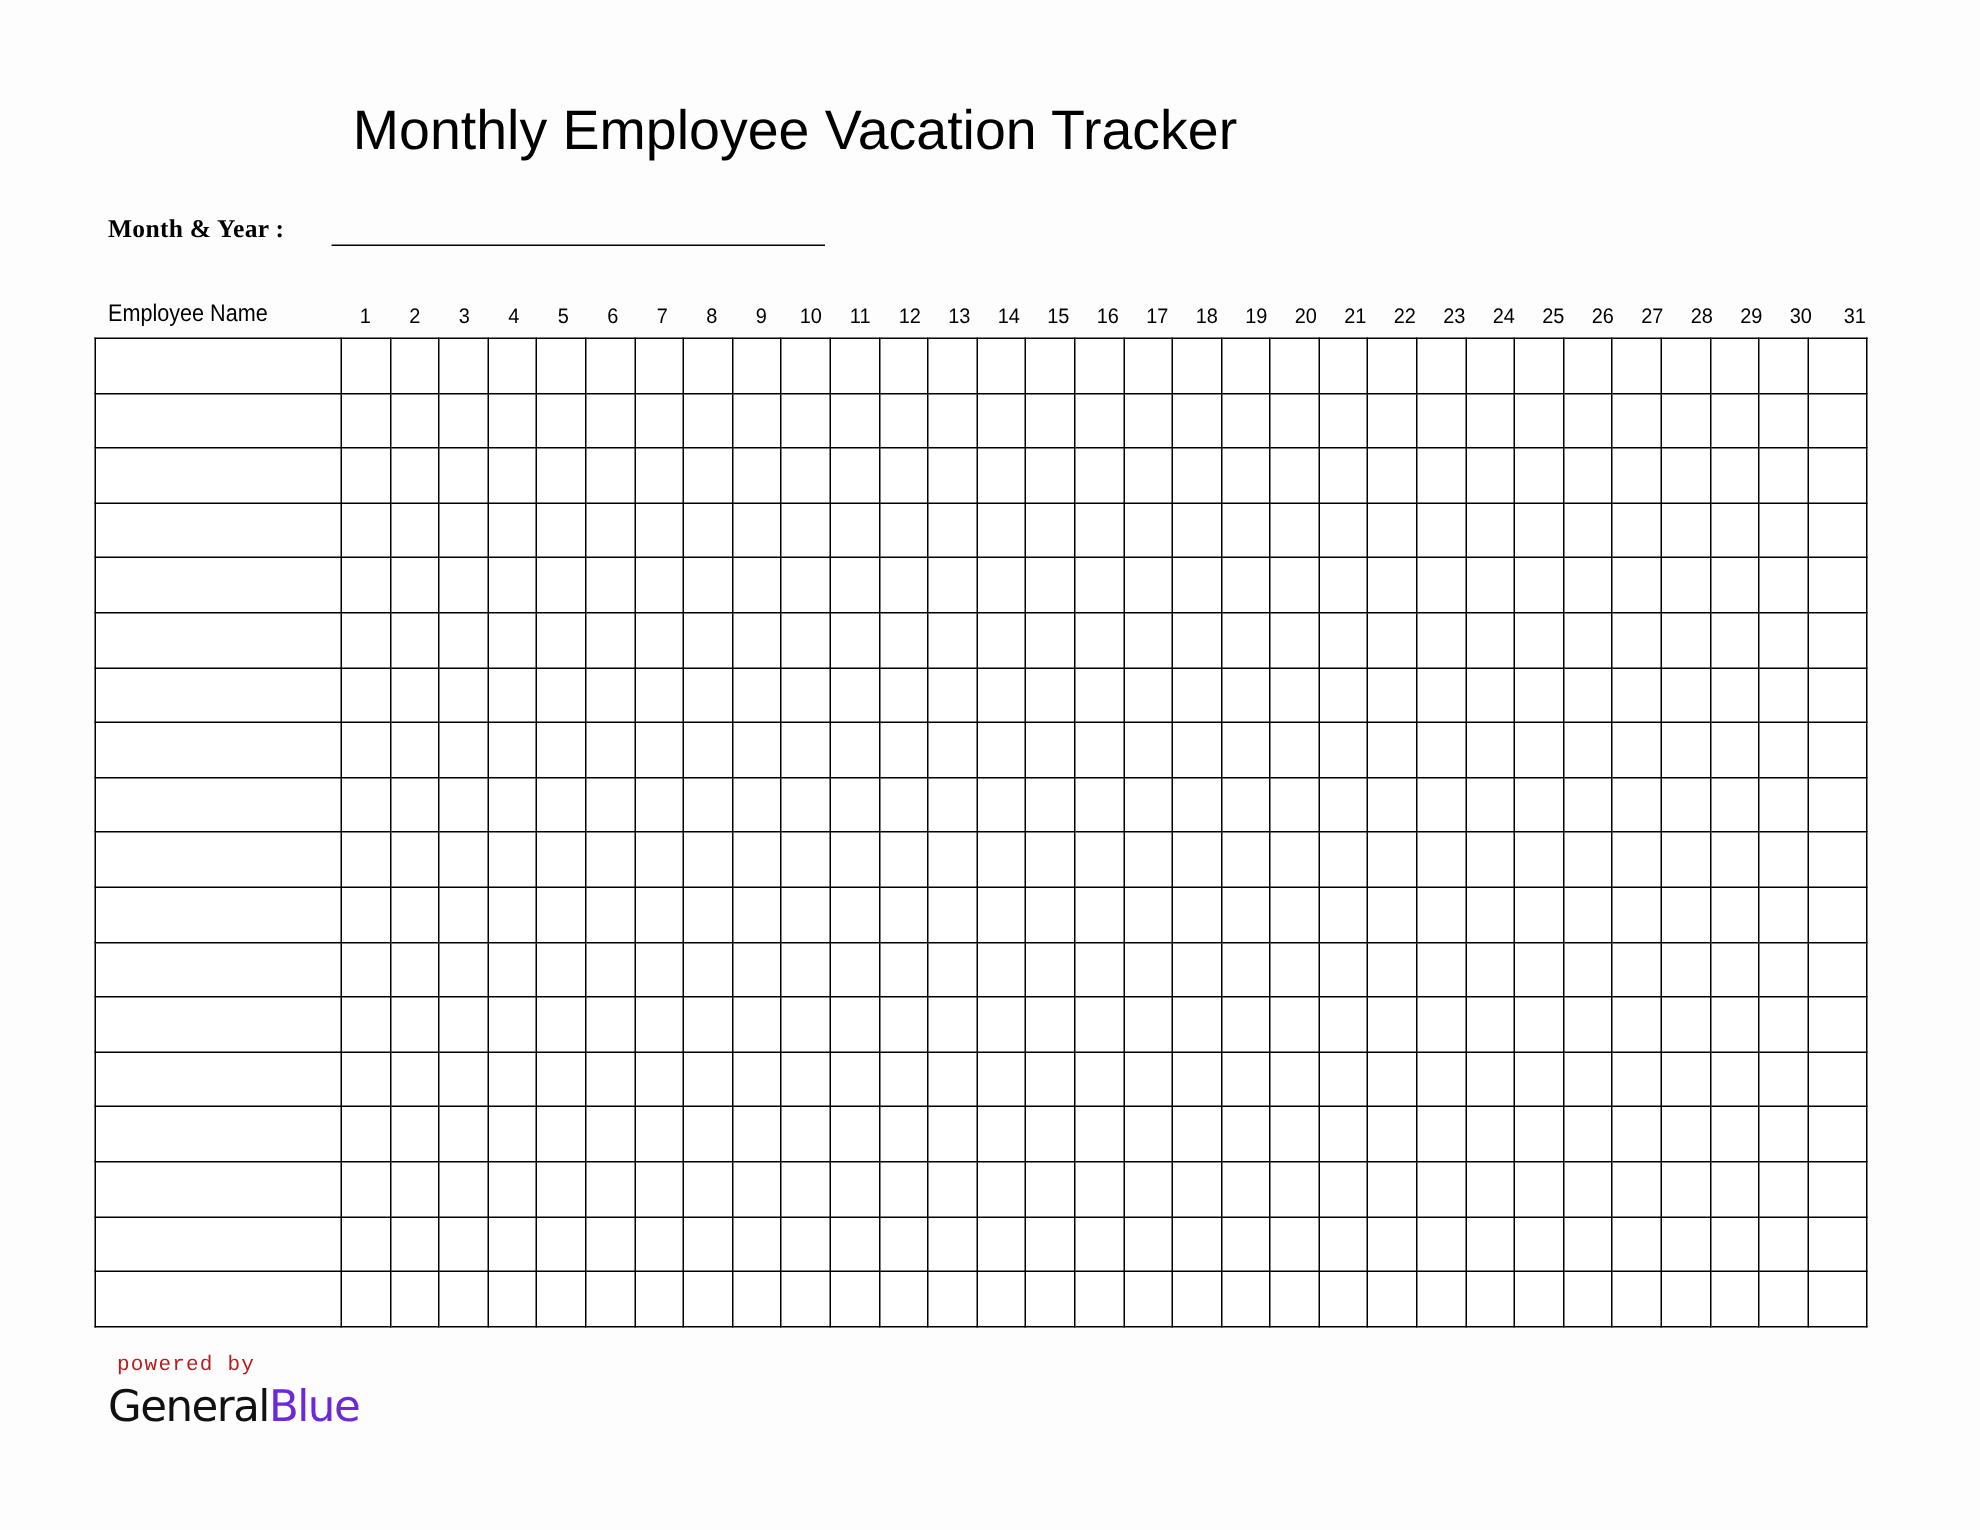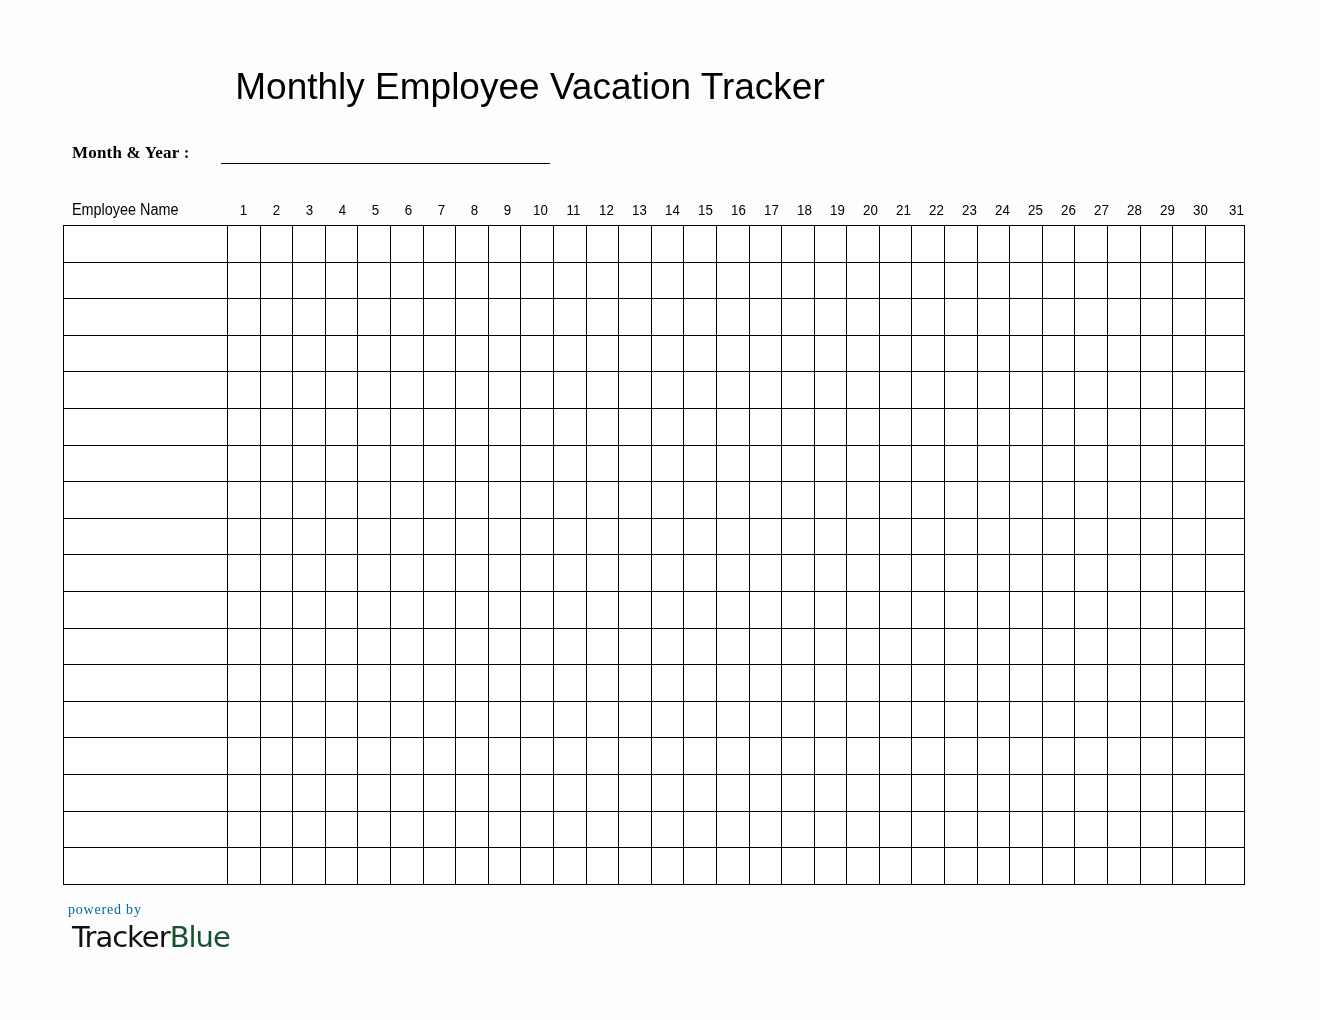--- a/index.html
+++ b/index.html
@@ -31,29 +31,29 @@
       position: absolute; left: 63px; top: 225px; border-collapse: collapse;
       table-layout: fixed;
     }
     .grid td {
       border: 1.5px solid #000; height: 35.6px; padding: 0; background: #fff;
     }
     .grid td.name { width: 163px; }
     .grid td.day { width: 31.6px; }
     .grid td.day.last { width: 38px; }
     .footer-pb {
-      position: absolute; left: 68px; top: 902px; font-size: 14px; color: #0369a1;
-      font-family: Liberation Serif, serif; letter-spacing: 0.8px;
+      position: absolute; left: 78px; top: 902px; font-size: 14px; color: #b91c1c;
+      font-family: Liberation Mono, monospace; letter-spacing: 0.8px;
     }
     .footer-logo {
       position: absolute; left: 72px; top: 920px; font-size: 29px;
       font-family: "DejaVu Sans", sans-serif; letter-spacing: -1px;
     }
     .footer-logo .g { color: #111; }
-    .footer-logo .b { color: #14532d; }
+    .footer-logo .b { color: #6d28d9; }
   </style>
 </head>
 <body>
 
 <div class="title">Monthly Employee Vacation Tracker</div>
 
 <div class="month-label">Month &amp; Year :</div>
 <div class="month-line"></div>
 
 <div class="hdr-name">Employee Name</div>
@@ -702,13 +702,13 @@
         <td class="day"></td>
         <td class="day"></td>
         <td class="day"></td>
         <td class="day"></td>
         <td class="day last"></td>
       </tr>
     </tbody>
 </table>
 
 <div class="footer-pb">powered by</div>
-<div class="footer-logo"><span class="g">Tracker</span><span class="b">Blue</span></div>
+<div class="footer-logo"><span class="g">General</span><span class="b">Blue</span></div>
 
 </body></html>

